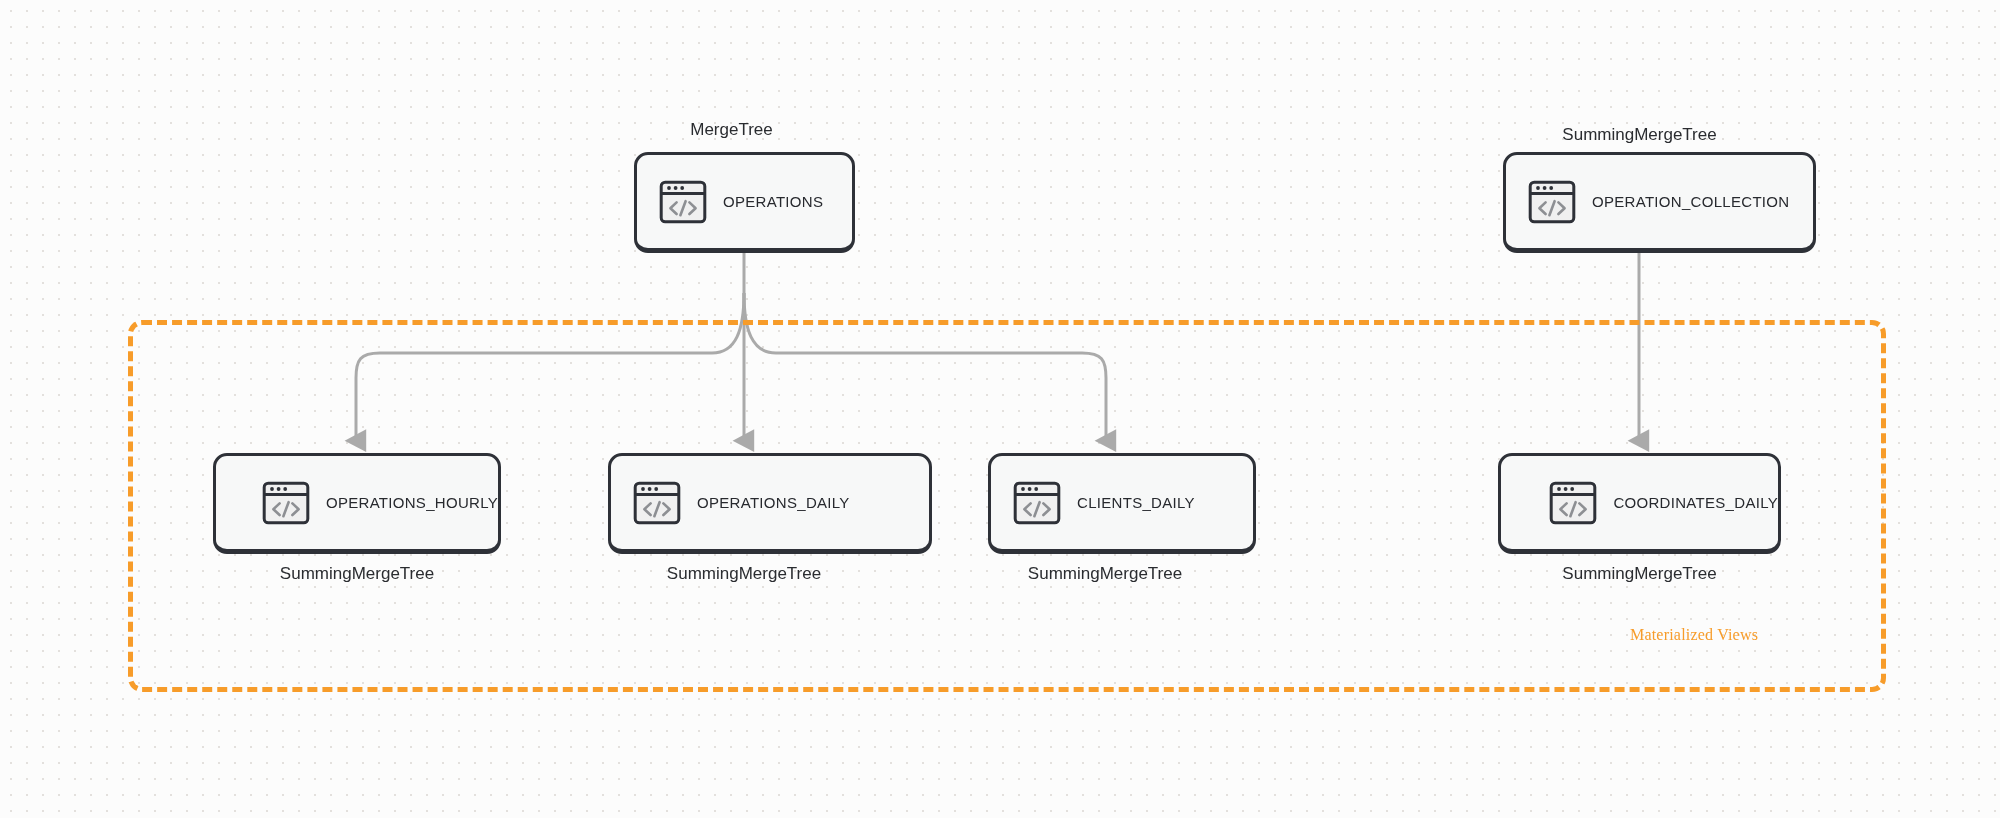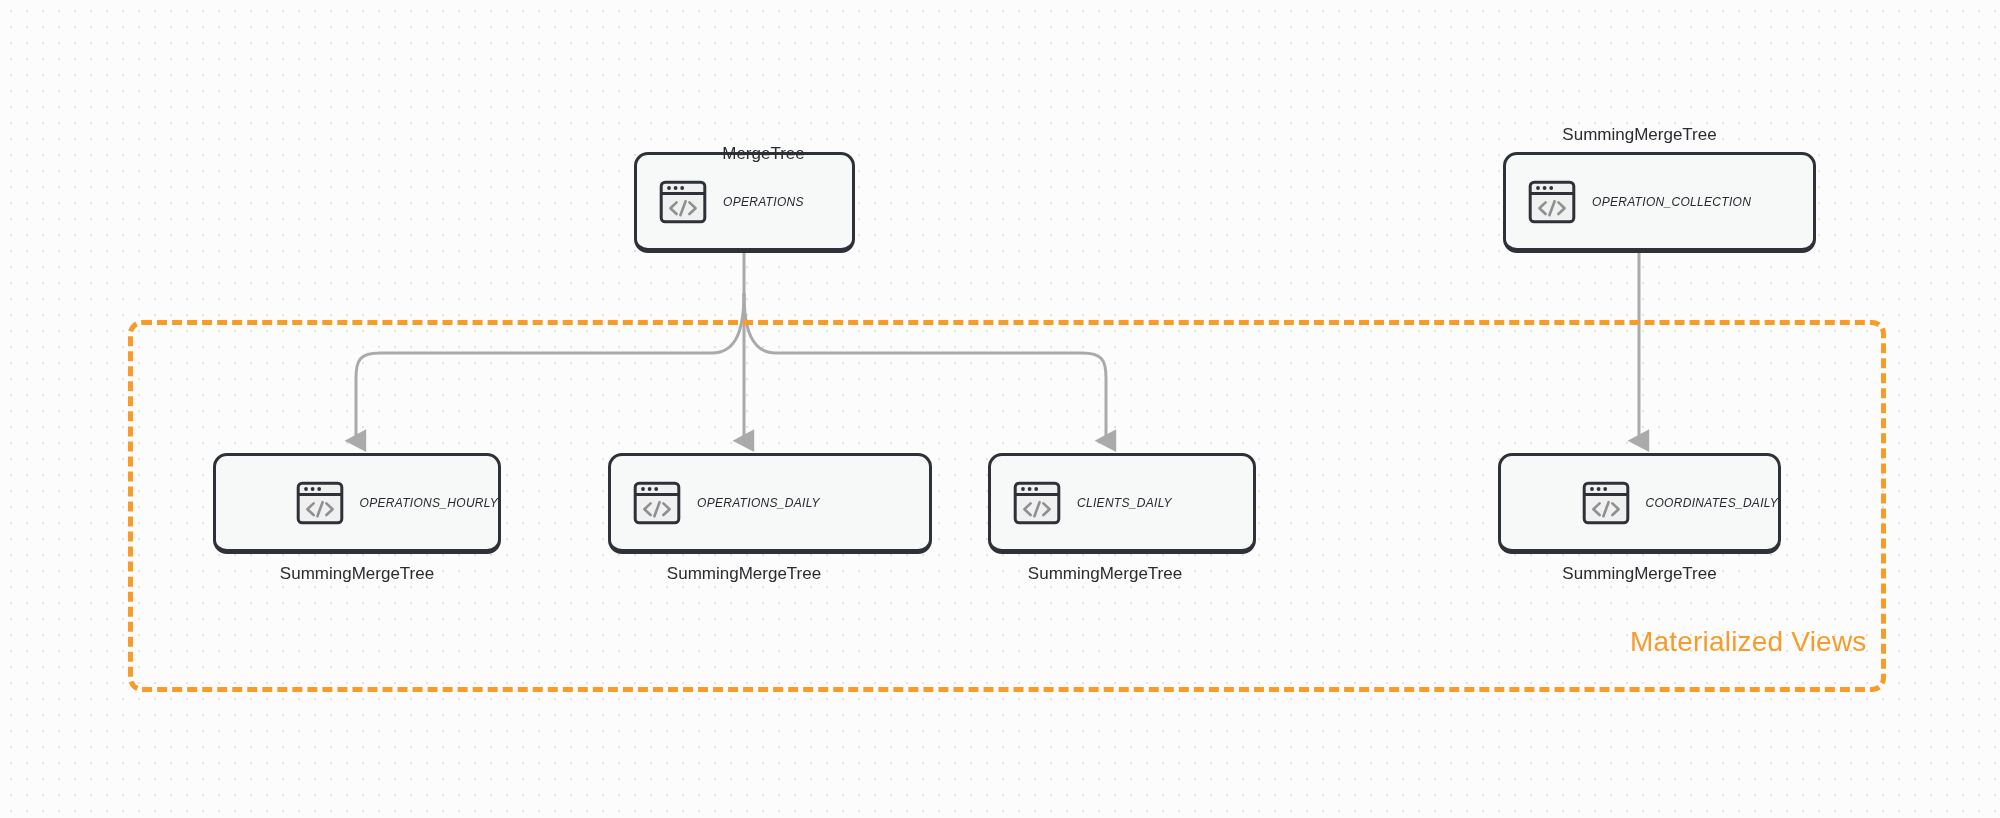--- a/index.html
+++ b/index.html
@@ -35,24 +35,25 @@
   .group-box {
     position: absolute;
     box-sizing: border-box;
     border: 5px dashed #f79c2a;
     border-radius: 14px;
     background: transparent;
   }
   .group-label {
     position: absolute;
     color: #f79c2a;
-    font-size: 28px;
+    font-size: 16px;
     font-weight: 400;
     letter-spacing: .2px;
     white-space: nowrap;
+    font-family: Liberation Serif, serif;
   }
 
   
   .node {
     position: absolute;
     box-sizing: border-box;
     background: #f7f8f8;
     border: 3px solid #2e3138;
     border-bottom-width: 5px;
     border-radius: 14px;
@@ -60,22 +61,21 @@
     align-items: center;
     padding-left: 22px;
   }
   .node-icon {
     flex: 0 0 auto;
     width: 48px;
     height: 44px;
     margin-right: 16px;
   }
   .node-label {
-    font-size: 12px;
-    font-style: italic;
+    font-size: 15px;
     color: #27292e;
     letter-spacing: .3px;
     white-space: nowrap;
   }
 
   
   .caption {
     position: absolute;
     font-size: 17px;
     color: #2a2c30;
@@ -114,21 +114,21 @@
             <path d="M2.2,13.6 H45.8" stroke="#2e3138" stroke-width="3" fill="none"></path>
             <circle cx="10" cy="8" r="1.9" fill="#2e3138"></circle>
             <circle cx="16.6" cy="8" r="1.9" fill="#2e3138"></circle>
             <circle cx="23.2" cy="8" r="1.9" fill="#2e3138"></circle>
             <path d="M17.6,22.4 L11.4,28.2 L17.6,34.0" fill="none" stroke="#8d8f93" stroke-width="2.6" stroke-linecap="round" stroke-linejoin="round"></path>
             <path d="M30.4,22.4 L36.6,28.2 L30.4,34.0" fill="none" stroke="#8d8f93" stroke-width="2.6" stroke-linecap="round" stroke-linejoin="round"></path>
             <path d="M26.6,21.2 L21.4,35.2" fill="none" stroke="#8d8f93" stroke-width="2.6" stroke-linecap="round"></path>
           </svg></span>
         <span class="node-label">OPERATIONS</span>
       </div>
-      <div class="caption" style="left: 653px; top: 120px; width: 221px; margin-top: 24px;">MergeTree</div>
+      <div class="caption" style="left: 621px; top: 120px; width: 221px;">MergeTree</div>
       <div class="node" style="left: 1483px; top: 152px; width: 313px; height: 101px; margin-left: 20px;">
         <span class="node-icon"><svg viewBox="0 0 48 44" width="48" height="44" xmlns="http://www.w3.org/2000/svg">
             <rect x="2.2" y="2.2" width="43.6" height="39.6" rx="4" ry="4" fill="#f0f0f0" stroke="#2e3138" stroke-width="3"></rect>
             <path d="M2.2,13.6 H45.8" stroke="#2e3138" stroke-width="3" fill="none"></path>
             <circle cx="10" cy="8" r="1.9" fill="#2e3138"></circle>
             <circle cx="16.6" cy="8" r="1.9" fill="#2e3138"></circle>
             <circle cx="23.2" cy="8" r="1.9" fill="#2e3138"></circle>
             <path d="M17.6,22.4 L11.4,28.2 L17.6,34.0" fill="none" stroke="#8d8f93" stroke-width="2.6" stroke-linecap="round" stroke-linejoin="round"></path>
             <path d="M30.4,22.4 L36.6,28.2 L30.4,34.0" fill="none" stroke="#8d8f93" stroke-width="2.6" stroke-linecap="round" stroke-linejoin="round"></path>
             <path d="M26.6,21.2 L21.4,35.2" fill="none" stroke="#8d8f93" stroke-width="2.6" stroke-linecap="round"></path>

